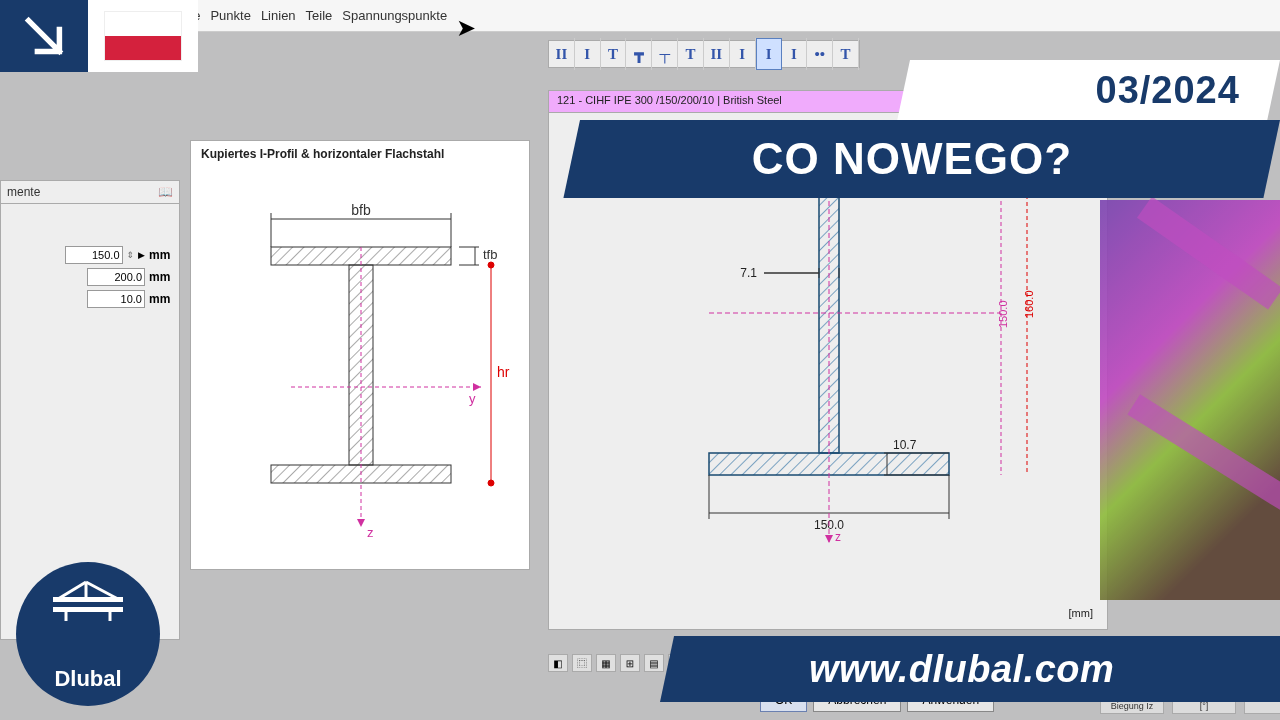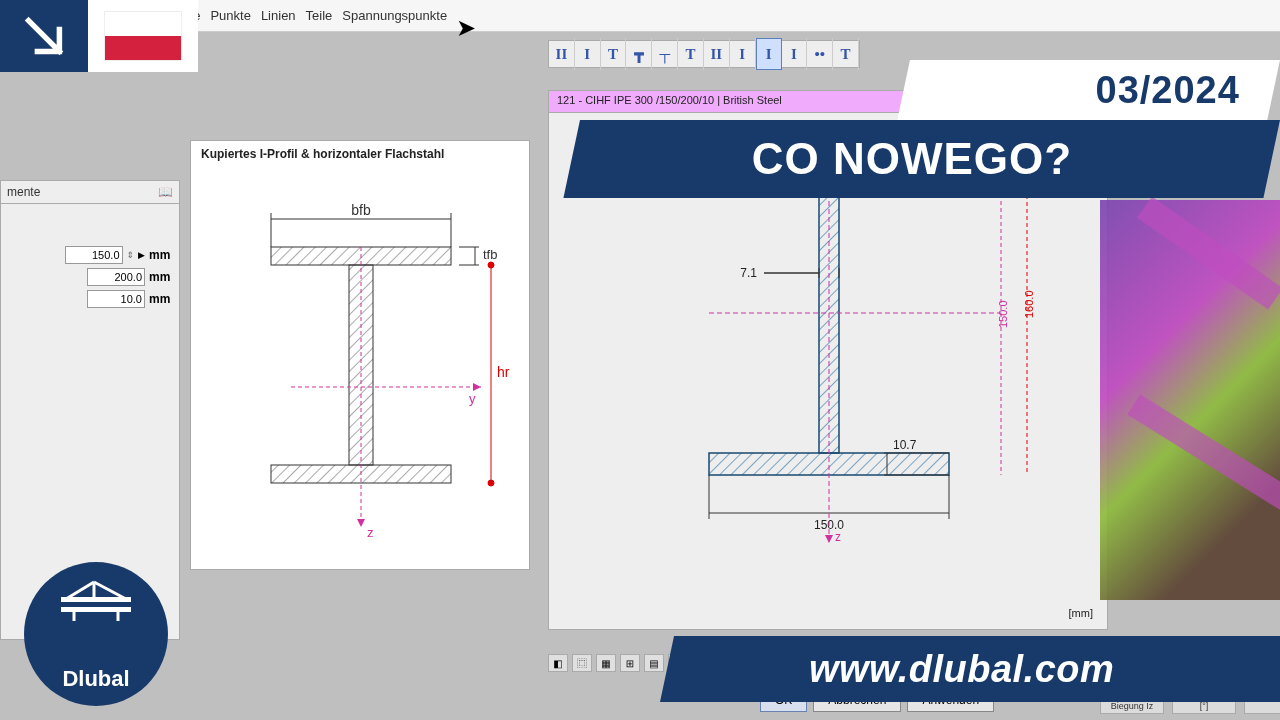--- a/index.html
+++ b/index.html
@@ -208,21 +208,21 @@
     padding-right: 30px;
   }
   .url-banner span {
     transform: skewX(12deg);
     font-size: 38px; font-weight: 700; color: #fff;
     font-style: italic;
     letter-spacing: 0.5px;
   }
 
   .brand-badge {
-    position: absolute; left: 24px; bottom: 14px;
+    position: absolute; left: 16px; bottom: 14px;
     width: 144px; height: 144px; border-radius: 50%;
     background: #183a6a;
     display: flex; flex-direction: column;
     align-items: center; justify-content: center;
     color: #fff;
     gap: 36px;
   }
   .brand-badge svg { width: 80px; height: 52px; }
   .brand-badge .name { font-size: 22px; font-weight: 700; margin-top: 2px; }
 </style>

